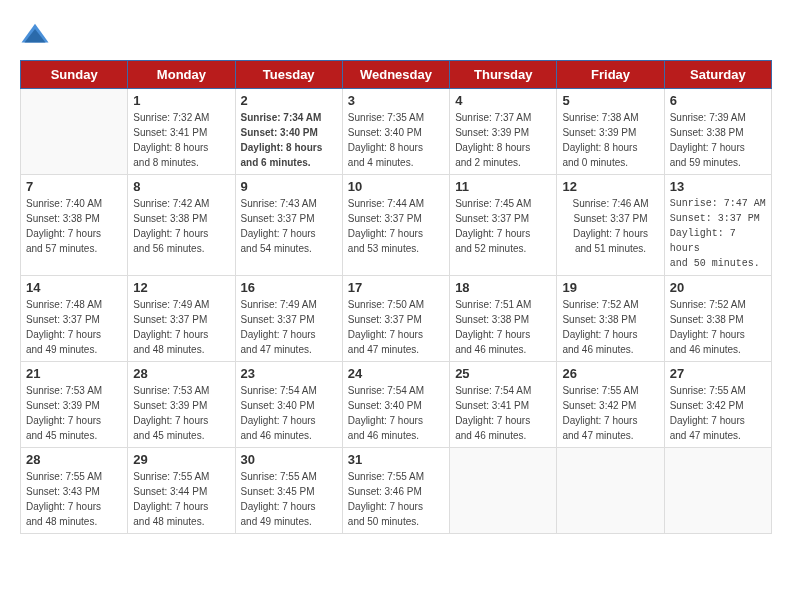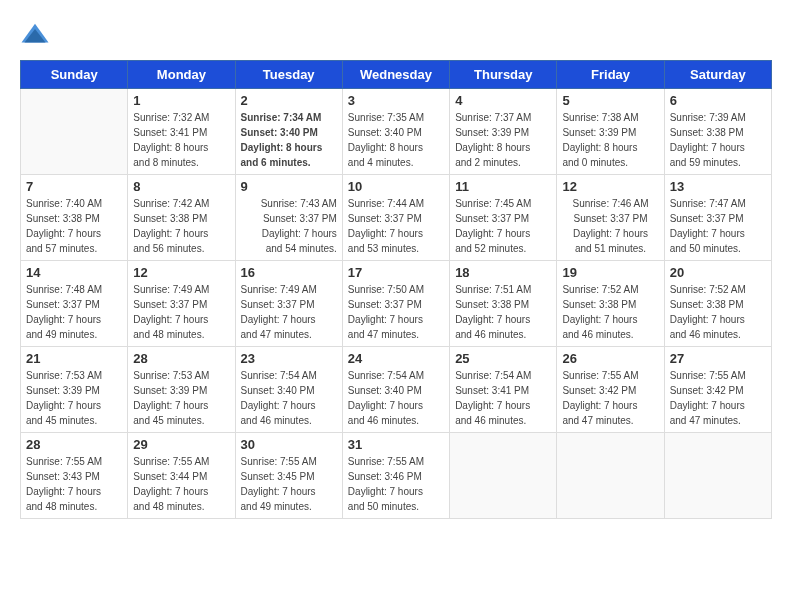--- a/index.html
+++ b/index.html
@@ -46,21 +46,21 @@
       font-size: 16px;
       color: #555;
       font-weight: normal;
     }
     .calendar {
       width: 100%;
       border-collapse: collapse;
       border: 1px solid #ccc;
     }
     .calendar th {
-      background-color: #1d4ed8;
+      background-color: #b91c1c;
       color: #fff;
       padding: 6px 4px;
       text-align: center;
       font-size: 13px;
       font-weight: bold;
       border: 1px solid #3a6aaa;
     }
     .calendar td {
       vertical-align: top;
       padding: 4px 5px;
@@ -175,21 +175,21 @@
         </td>
         <td>
           <span class="day-number">8</span>
           <div class="day-info" style="white-space: pre-line;">Sunrise: 7:42 AM
 Sunset: 3:38 PM
 Daylight: 7 hours
 and 56 minutes.</div>
         </td>
         <td>
           <span class="day-number">9</span>
-          <div class="day-info" style="white-space: pre-line; text-align: right;">Sunrise: 7:43 AM
+          <div class="day-info" style="white-space: pre-line;">Sunrise: 7:43 AM
 Sunset: 3:37 PM
 Daylight: 7 hours
 and 54 minutes.</div>
         </td>
         <td>
           <span class="day-number">10</span>
           <div class="day-info" style="white-space: pre-line;">Sunrise: 7:44 AM
 Sunset: 3:37 PM
 Daylight: 7 hours
 and 53 minutes.</div>
@@ -203,21 +203,21 @@
         </td>
         <td>
           <span class="day-number">12</span>
           <div class="day-info" style="white-space: pre-line; text-align: center;">Sunrise: 7:46 AM
 Sunset: 3:37 PM
 Daylight: 7 hours
 and 51 minutes.</div>
         </td>
         <td>
           <span class="day-number">13</span>
-          <div class="day-info" style="white-space: pre-line;">Sunrise: 7:47 AM
+          <div class="day-info" style="white-space: pre-line; font-family: Liberation Mono, monospace;">Sunrise: 7:47 AM
 Sunset: 3:37 PM
 Daylight: 7 hours
 and 50 minutes.</div>
         </td>
       </tr>
       <tr>
         <td>
           <span class="day-number">14</span>
           <div class="day-info" style="white-space: pre-line;">Sunrise: 7:48 AM
 Sunset: 3:37 PM

